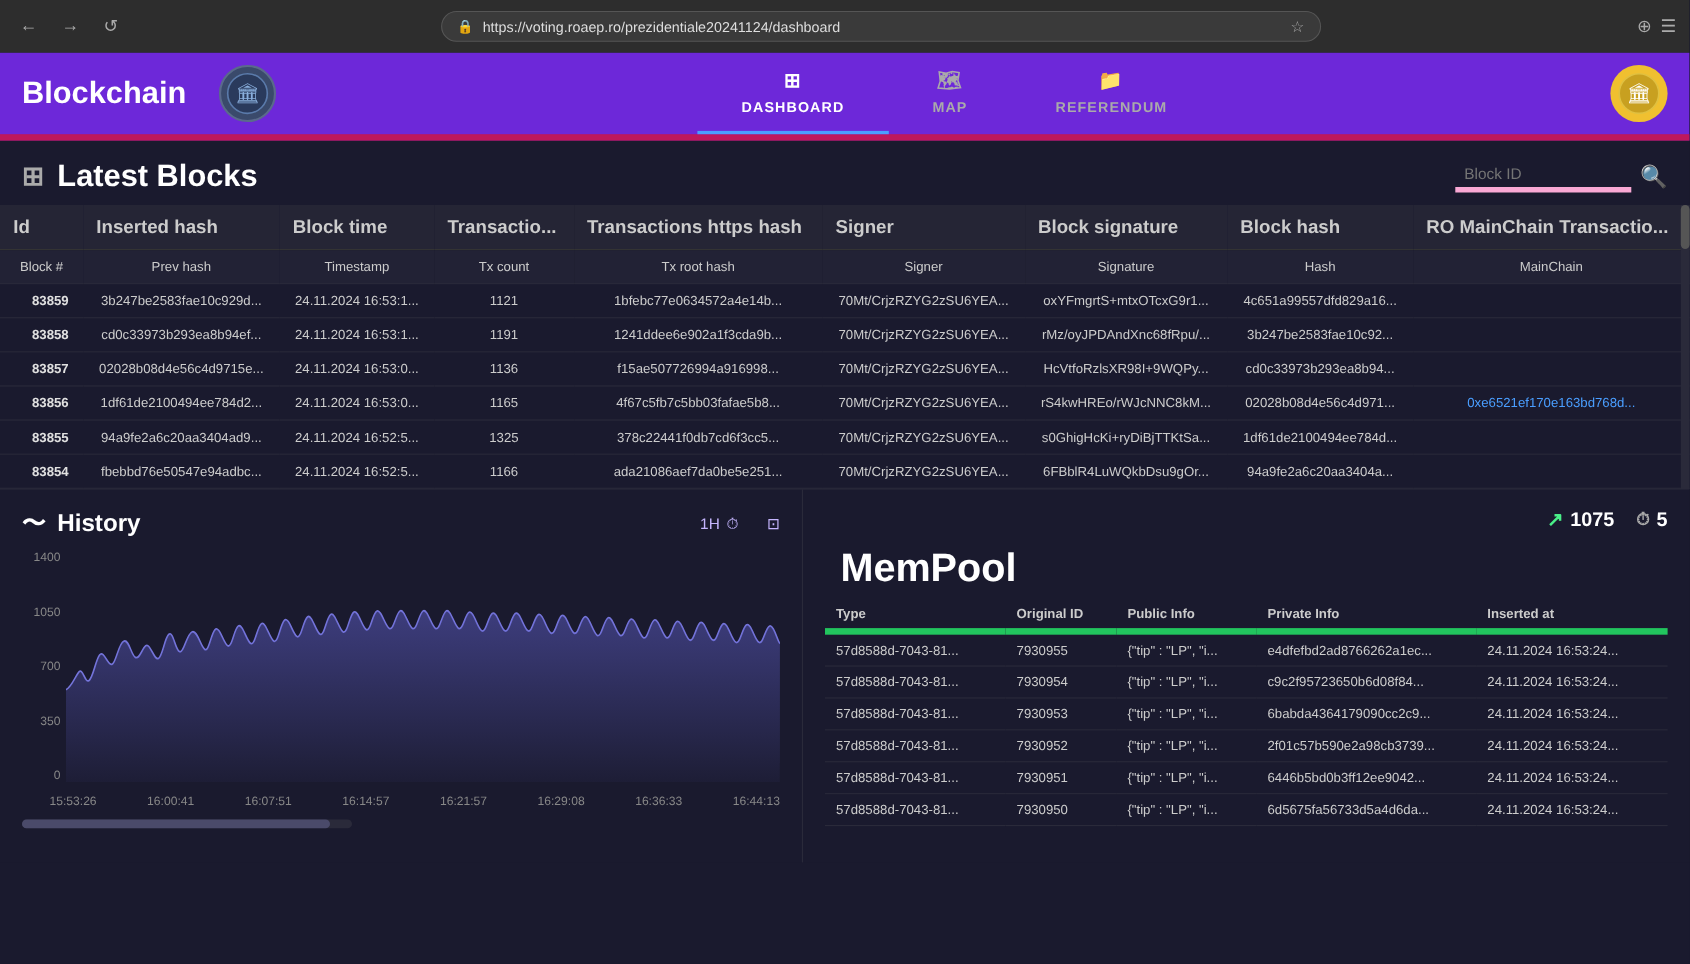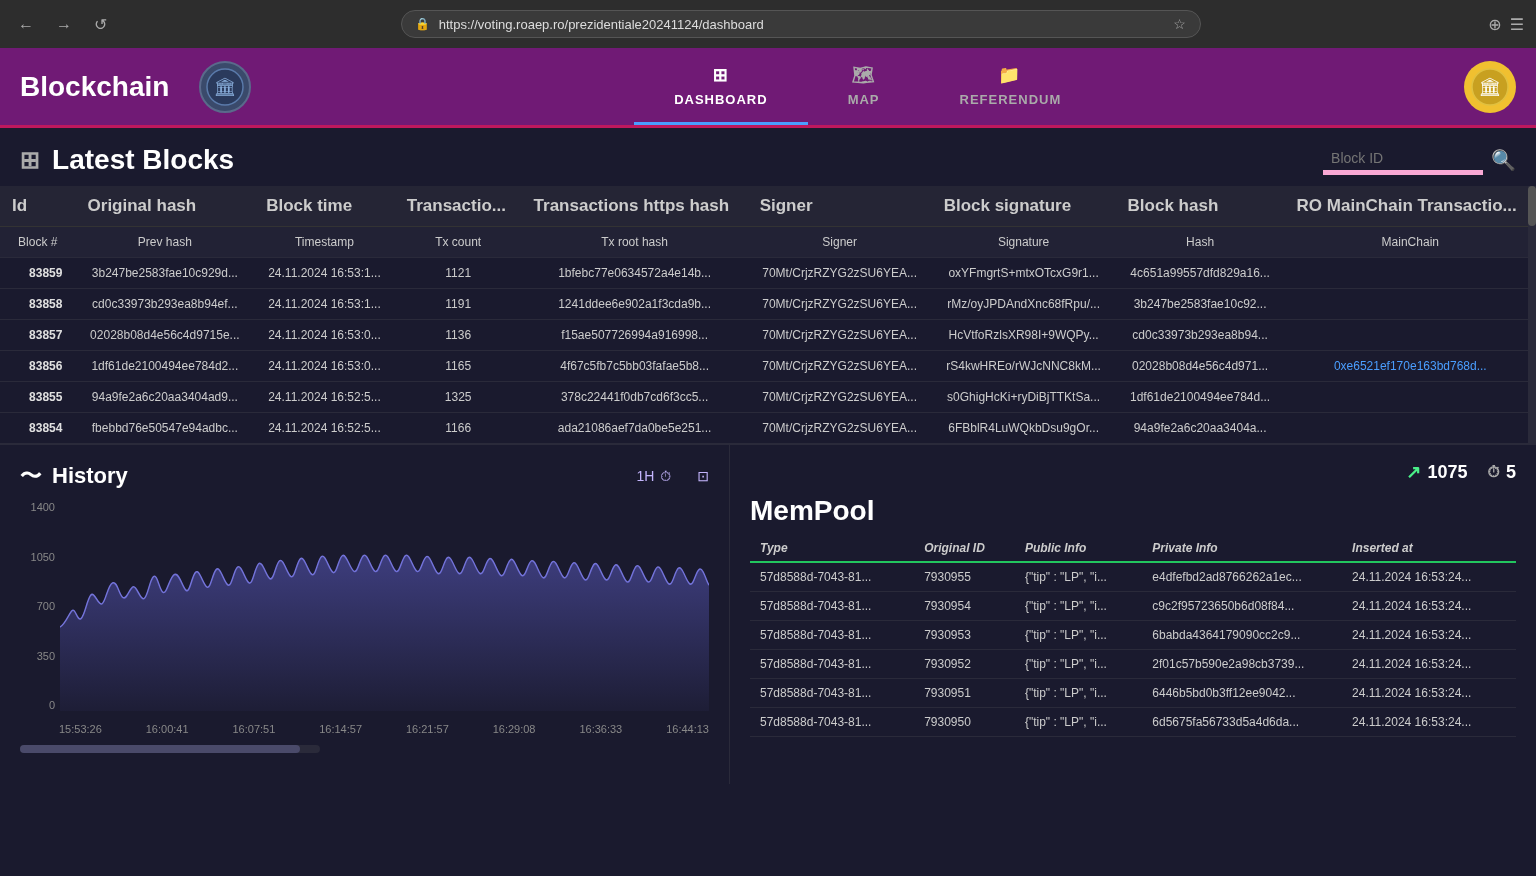--- a/index.html
+++ b/index.html
@@ -46,26 +46,26 @@
     .browser-icons-right {
       display: flex;
       align-items: center;
       gap: 8px;
       color: #aaa;
       font-size: 16px;
     }
 
     
     .app-header {
-      background: #701a75;
+      background: #6d28d9;
       display: flex;
       align-items: center;
       padding: 0 20px;
       height: 80px;
-      border-bottom: 3px solid #be185d;
+      border-bottom: 6px solid #be185d;
     }
     .app-title {
       font-size: 28px;
       font-weight: bold;
       color: #ffffff;
       margin-right: 30px;
     }
     .logo-circle {
       width: 52px;
       height: 52px;
@@ -274,21 +274,21 @@
       position: absolute;
       left: 40px;
       right: 0;
       top: 0;
       bottom: 30px;
       background: transparent;
       overflow: hidden;
     }
     .chart-x-labels {
       position: absolute;
-      left: 39px;
+      left: 25px;
       right: 0;
       bottom: 0;
       height: 25px;
       display: flex;
       justify-content: space-between;
       align-items: center;
       color: #888;
       font-size: 11px;
     }
 
@@ -310,33 +310,32 @@
     }
     .mempool-stat {
       display: flex;
       align-items: center;
       gap: 6px;
       font-size: 18px;
       font-weight: bold;
       color: #ffffff;
     }
     .mempool-title {
-      font-size: 28px;
+      font-size: 36px;
       font-weight: bold;
       color: #ffffff;
-      margin: 8px 0;
+      margin: 8px 14px;
     }
     .mempool-table {
       width: 100%;
       border-collapse: collapse;
       font-size: 12px;
     }
     .mempool-table thead tr {
-      border-bottom: 2px solid #22c55e;
-      font-style: italic;
+      border-bottom: 6px solid #22c55e;
     }
     .mempool-table thead th {
       padding: 6px 10px;
       text-align: left;
       color: #cccccc;
       font-weight: 600;
       font-size: 12px;
     }
     .mempool-table tbody tr {
       border-bottom: 1px solid #2a2a3a;
@@ -447,21 +446,21 @@
       <input class="block-id-input" type="text" placeholder="Block ID" style="">
       <button class="search-btn">🔍</button>
     </div>
   </div>
 
   <div class="blocks-table-container" style="position:relative;">
     <table class="blocks-table">
       <thead>
         <tr>
           <th>Id</th>
-          <th>Original hash</th>
+          <th>Inserted hash</th>
           <th>Block time</th>
           <th>Transactio...</th>
           <th>Transactions https hash</th>
           <th>Signer</th>
           <th>Block signature</th>
           <th>Block hash</th>
           <th>RO MainChain Transactio...</th>
         </tr>
       </thead>
       <tbody id="blocks-tbody">

